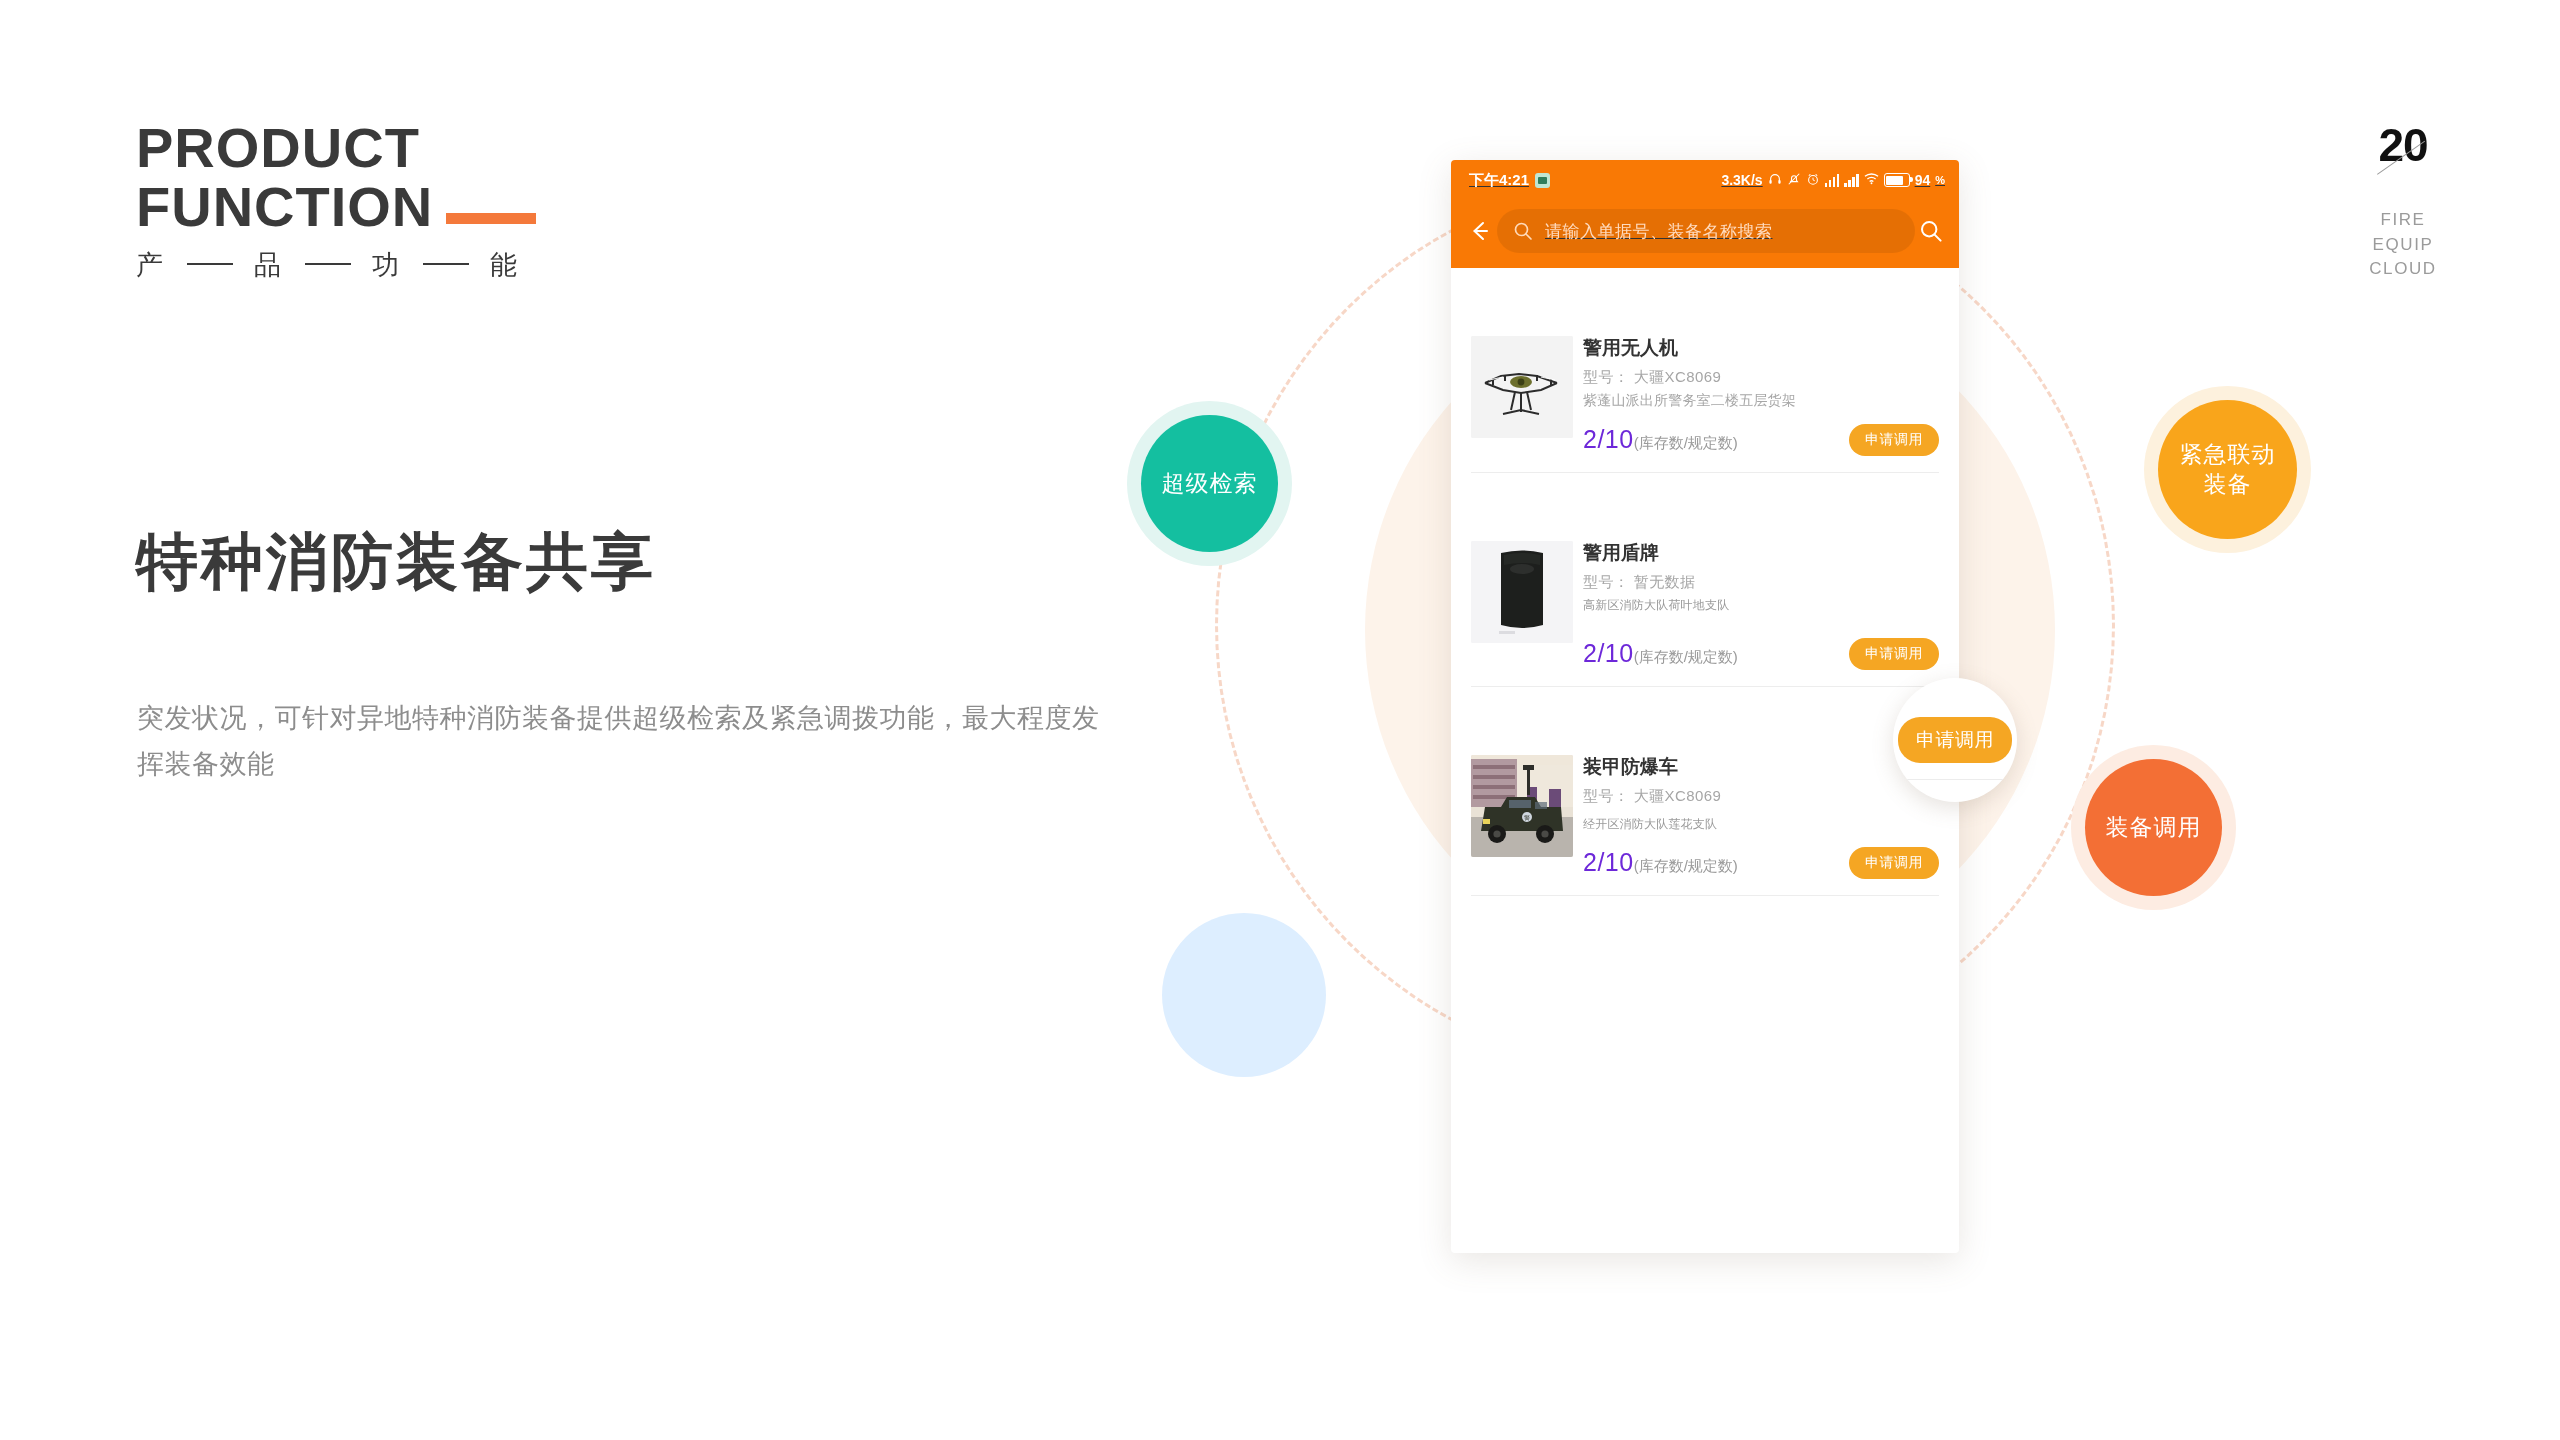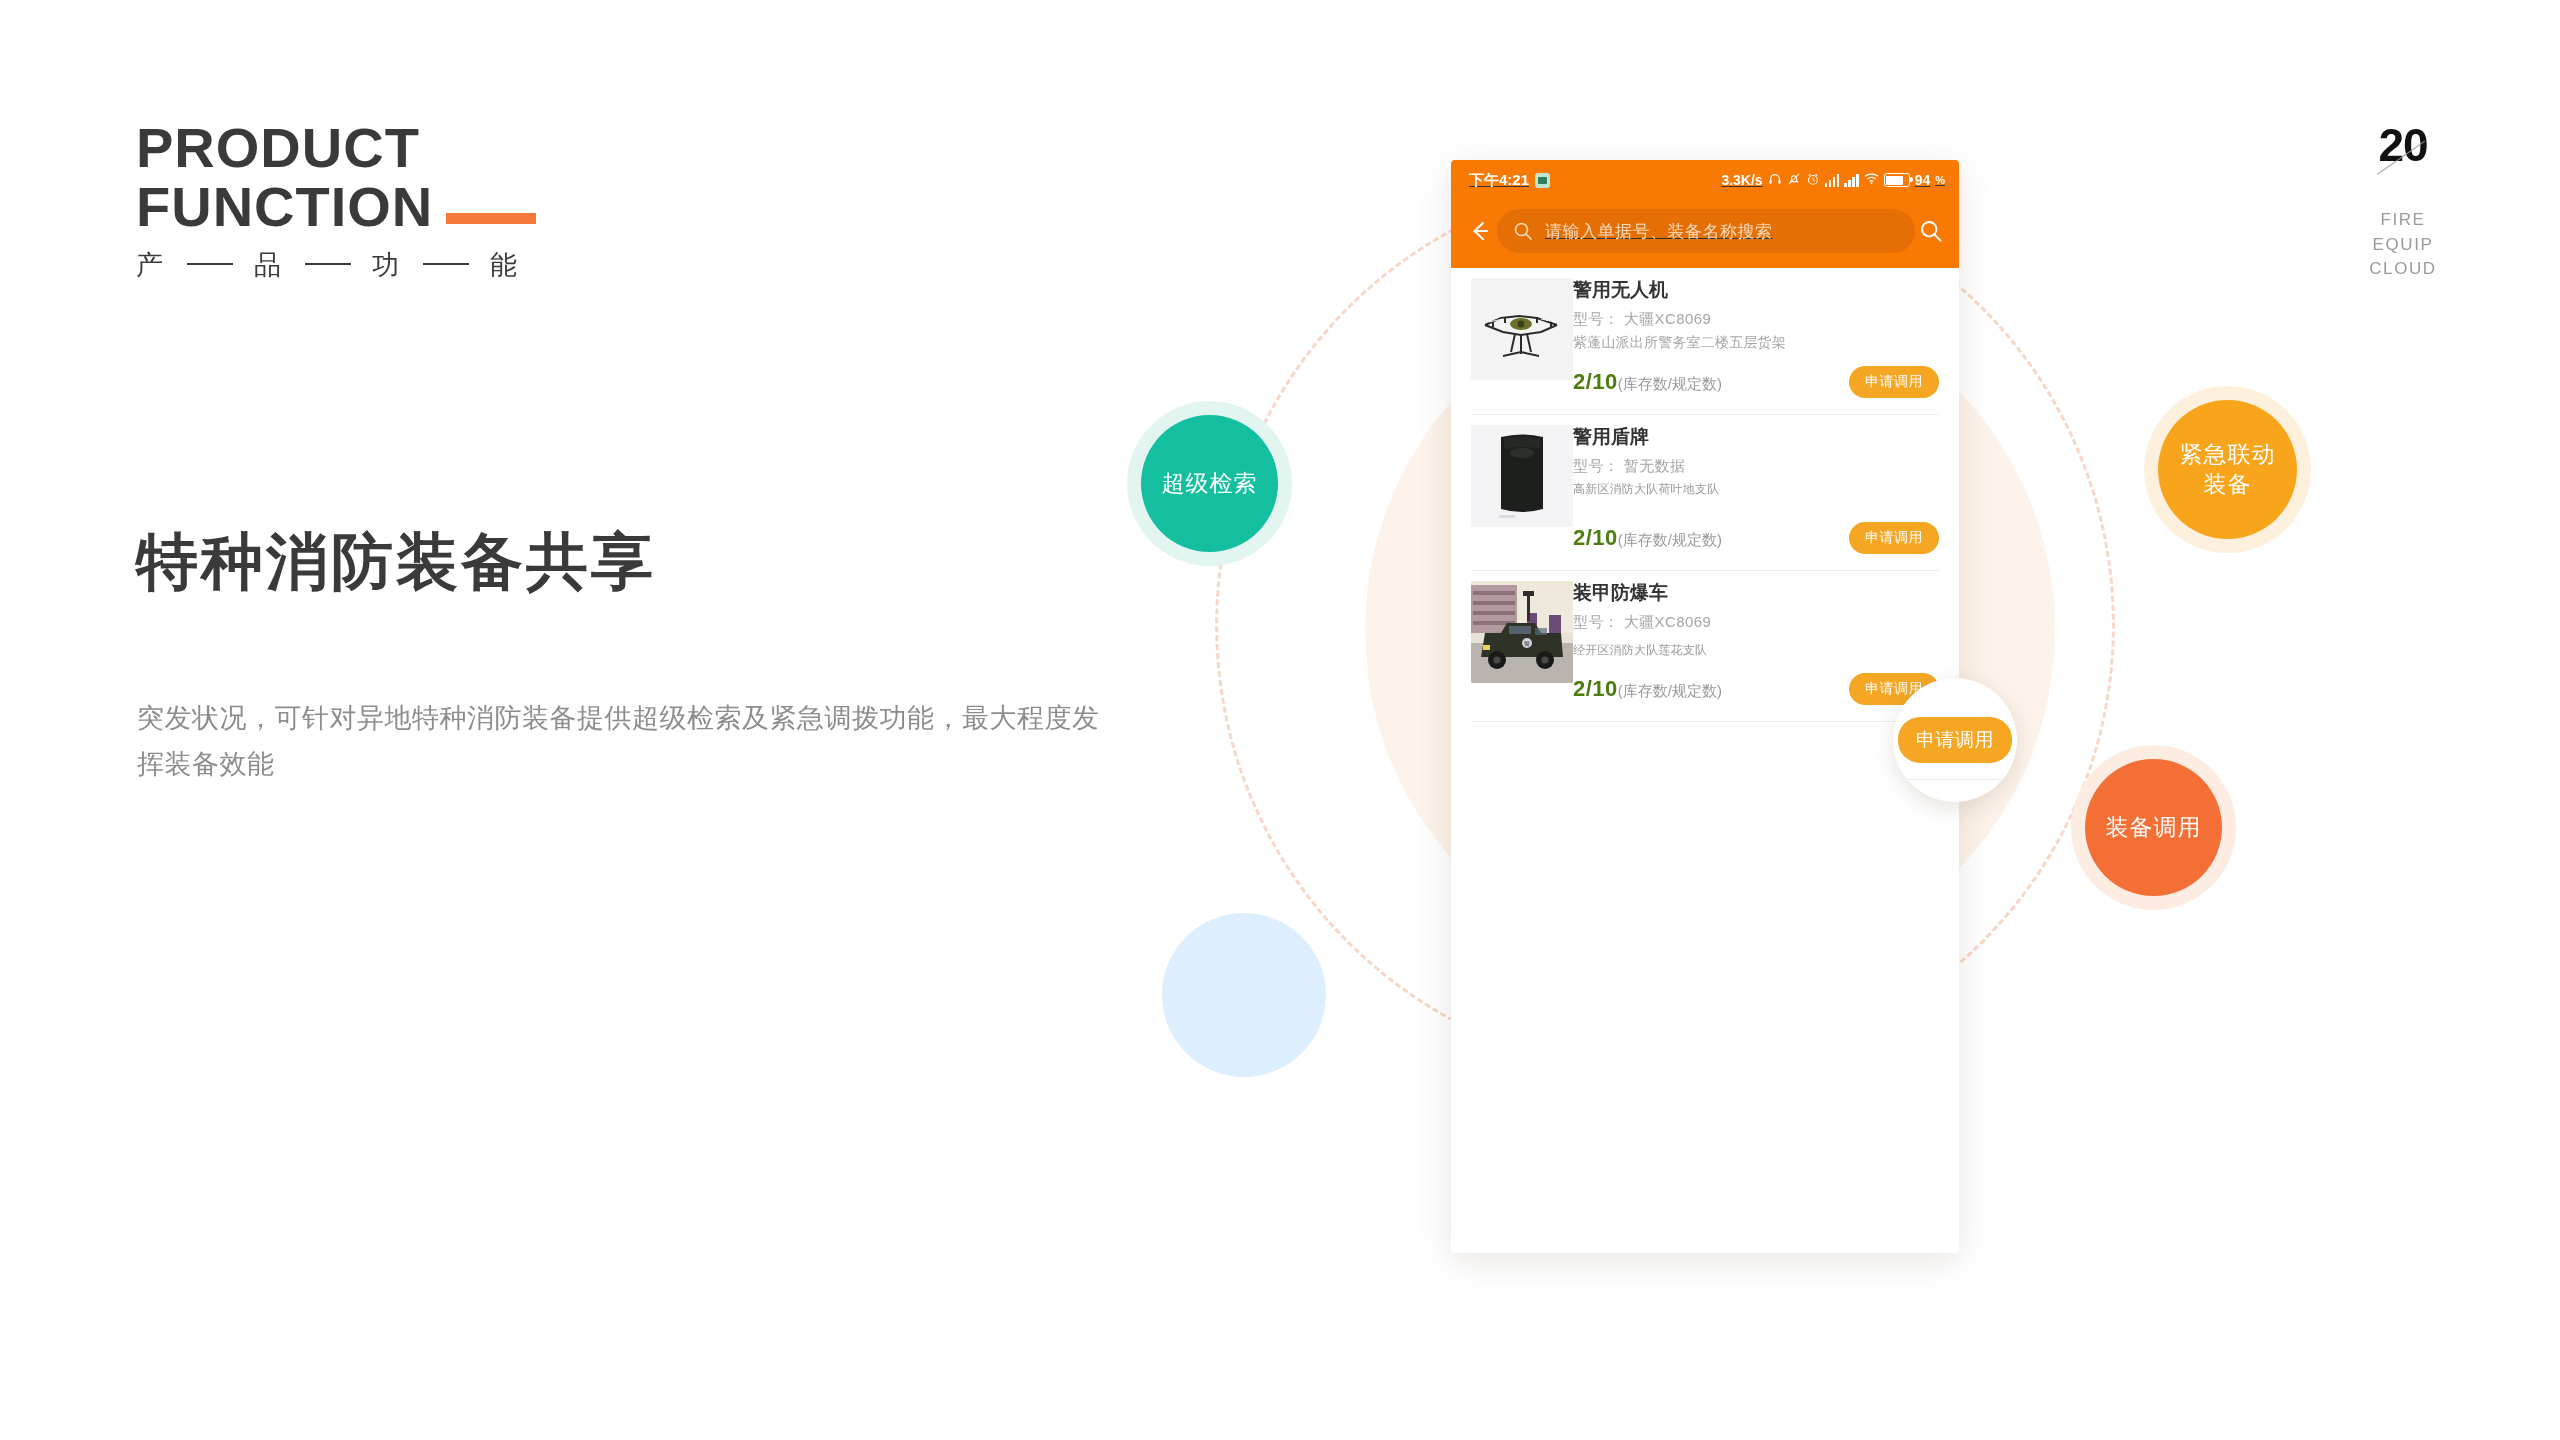--- a/index.html
+++ b/index.html
@@ -280,24 +280,25 @@
     flex: 0 0 auto;
   }
 
   
   .card-list {
     padding: 0 20px;
     background: #fff;
   }
   .eq-card {
     display: flex;
-    gap: 0;
-    padding: 10px 0 16px 0;
+    gap: 10px;
+    padding: 24px 0 16px 0;
     border-bottom: 1px solid #ededed;
     position: relative;
+    margin-top: 44px;
   }
   .eq-thumb {
     width: 102px;
     height: 102px;
     flex: 0 0 auto;
     border-radius: 2px;
     overflow: hidden;
     background: #f3f3f3;
     position: relative;
   }
@@ -333,23 +334,23 @@
     display: flex;
     align-items: center;
     justify-content: space-between;
     margin-top: 14px;
   }
   .eq-stock {
     font-size: 15px;
     color: #9a9a9a;
   }
   .eq-stock b {
-    color: #4d7c0f;
-    font-size: 22px;
-    font-weight: bold;
+    color: #6d28d9;
+    font-size: 25px;
+    font-weight: normal;
     letter-spacing: 0.5px;
   }
   .eq-btn {
     background: #f5a623;
     color: #fff;
     font-size: 14px;
     border-radius: 16px;
     padding: 7px 16px;
     white-space: nowrap;
     cursor: pointer;

